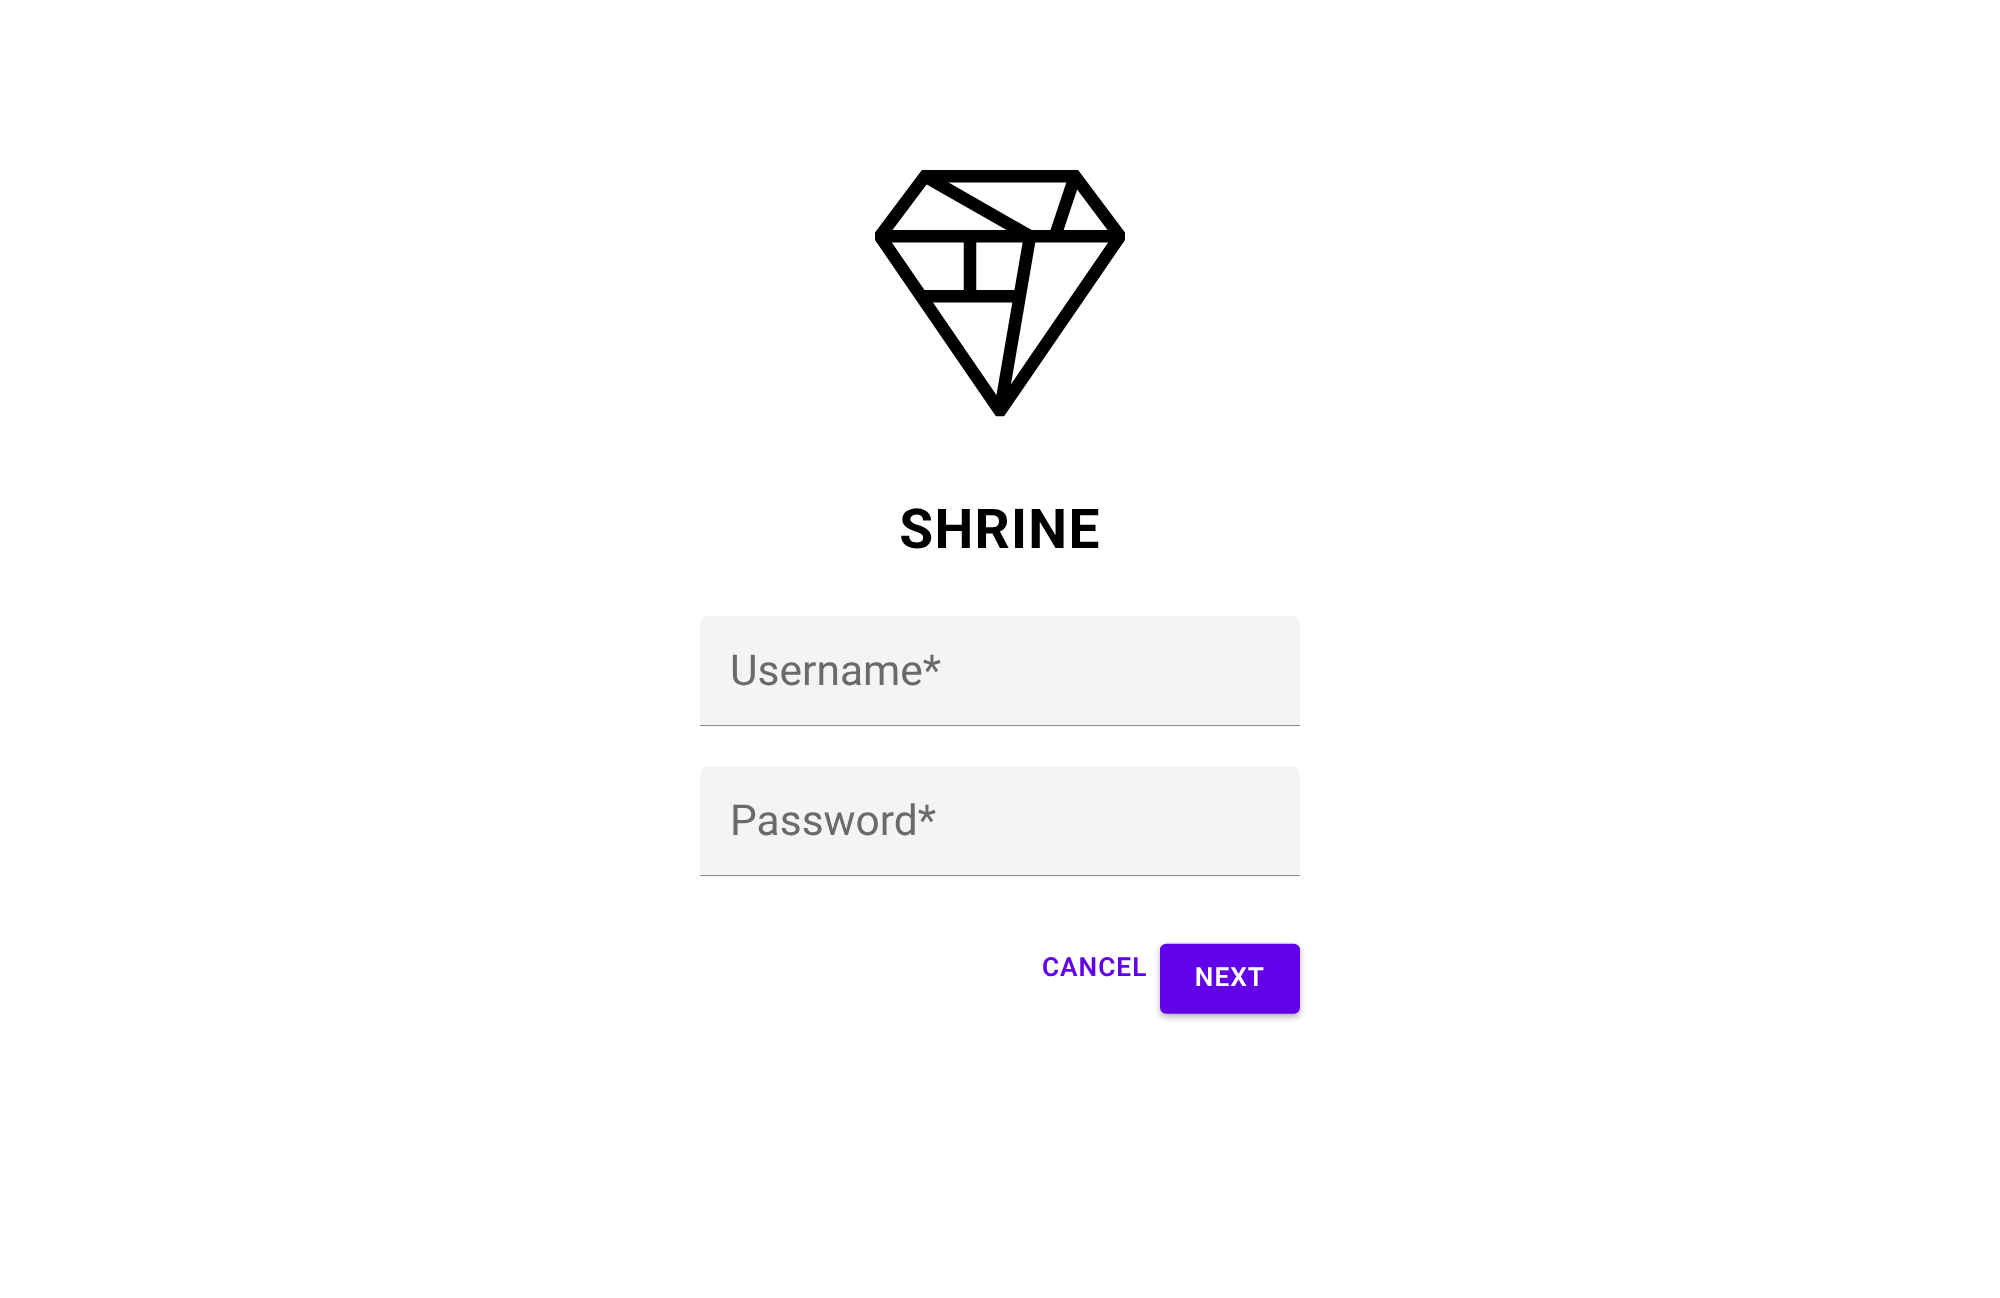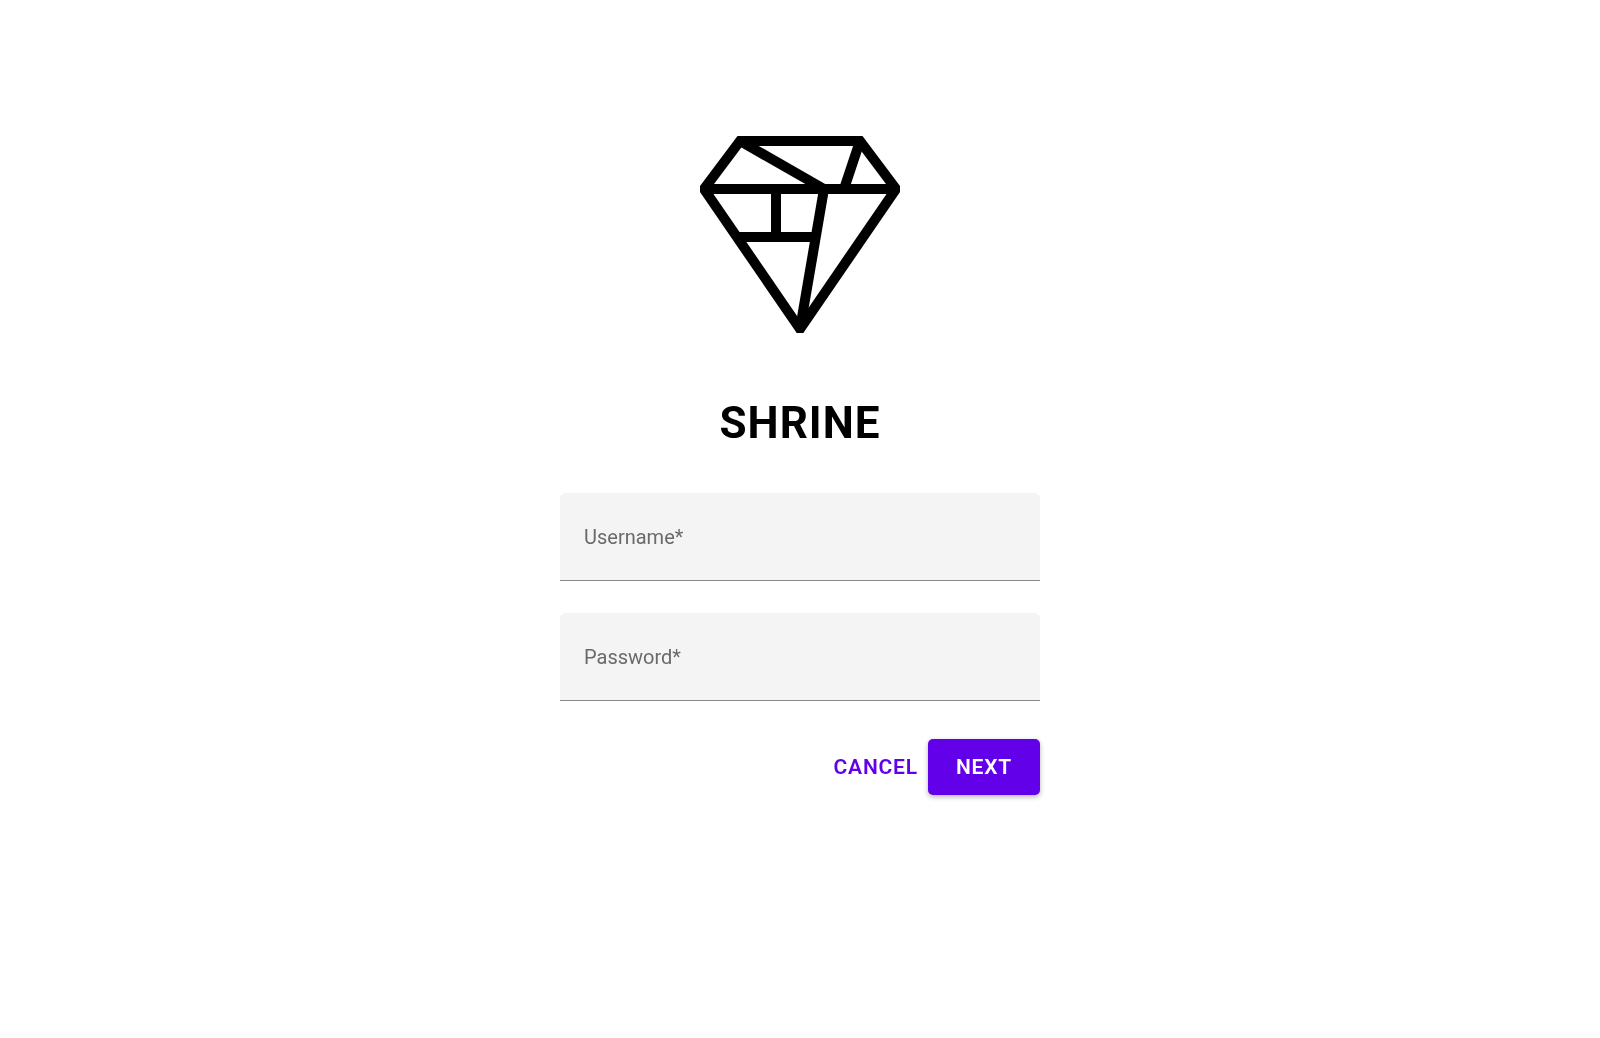--- a/index.html
+++ b/index.html
@@ -49,21 +49,21 @@
       align-items: center;
       padding: 0 24px;
       position: relative;
       border-top-left-radius: 6px;
       border-top-right-radius: 6px;
     }
     .field input {
       width: 100%;
       border: none;
       background: transparent;
-      font-size: 20px;
+      font-size: 34px;
       color: #222;
       outline: none;
     }
     .field input::placeholder {
       color: #6a6a6a;
       opacity: 1;
     }
     .actions {
       width: 480px;
       display: flex;
@@ -84,20 +84,21 @@
       background: transparent;
       color: #6200ea;
       padding: 14px 10px;
     }
     .btn-next {
       background: #6200ea;
       color: #ffffff;
       padding: 16px 28px;
       border-radius: 5px;
       box-shadow: 0 2px 5px rgba(0,0,0,0.3);
+      margin-top: 16px;
     }
   </style>
 </head>
 <body>
 
 <div class="login-container">
   <div class="logo-wrap">
     <svg viewBox="0 0 100 100" width="200" height="200">
       <g stroke="#000000" stroke-width="5" fill="none" stroke-linejoin="miter">
 

